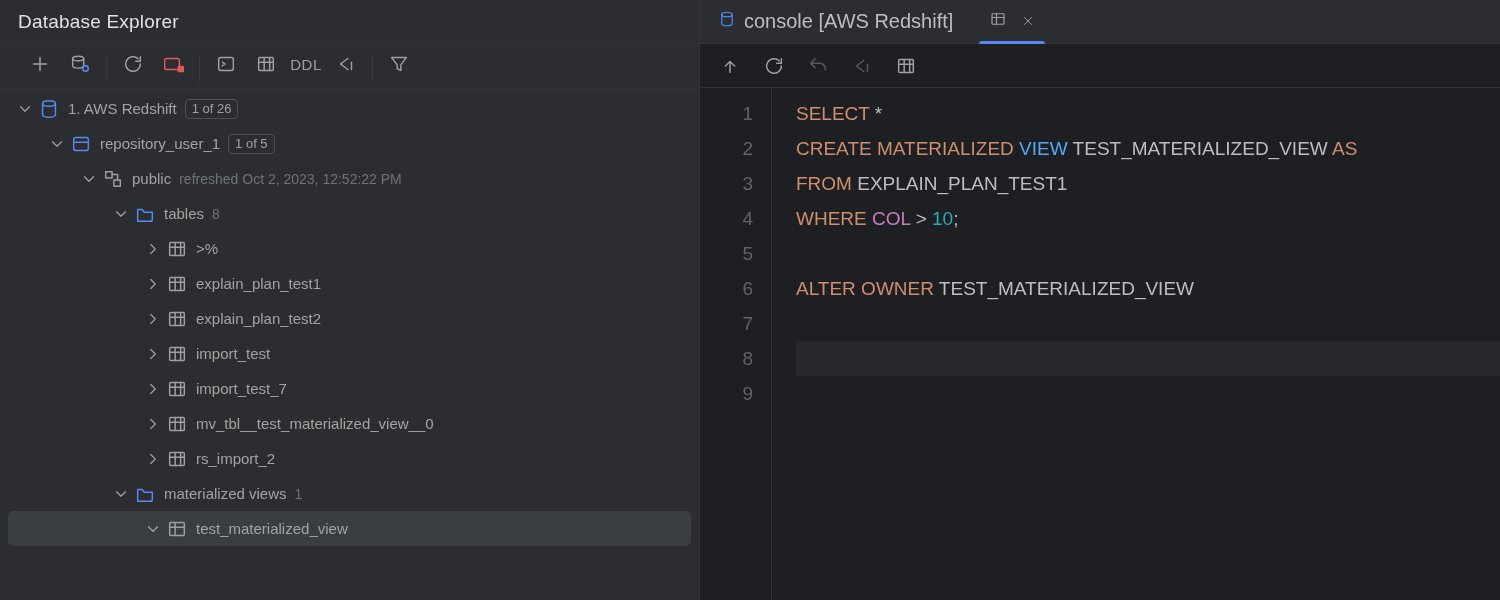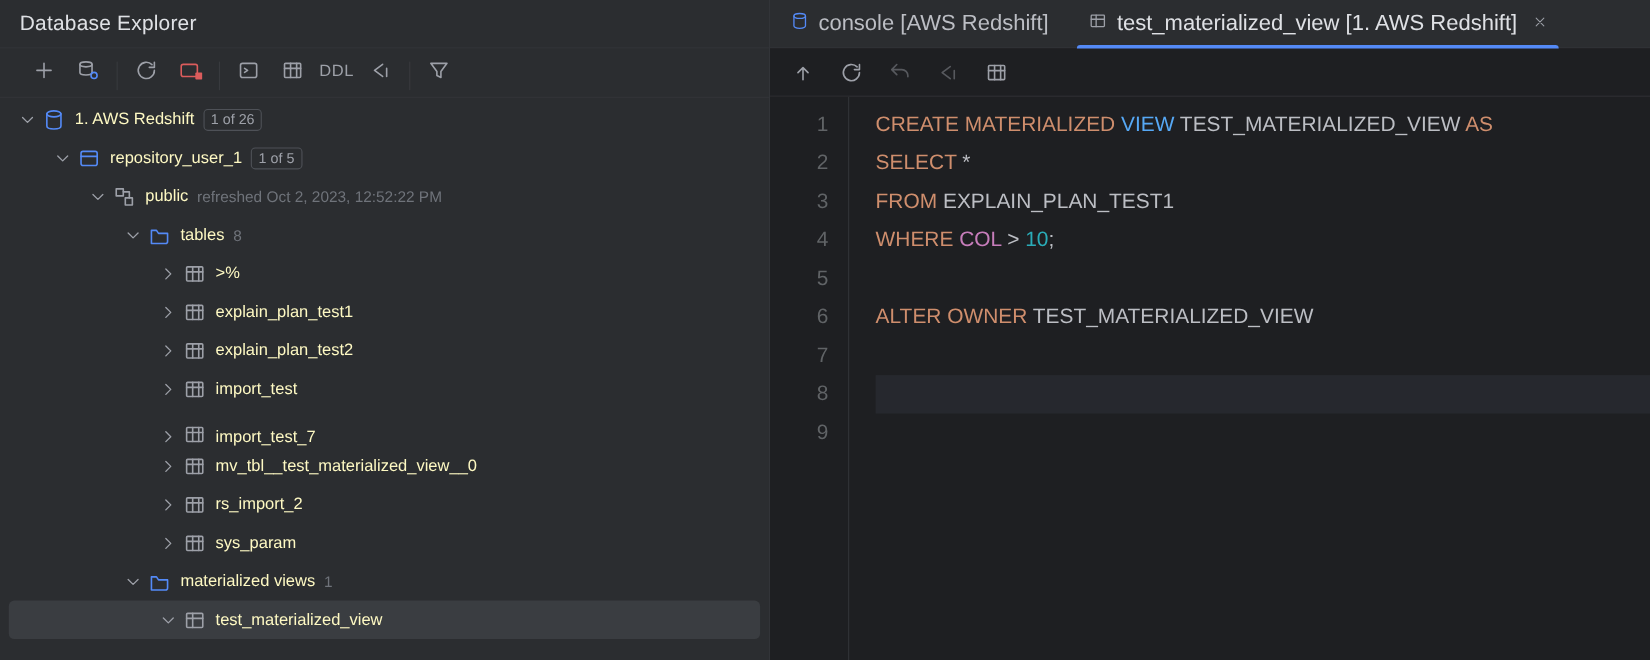--- a/index.html
+++ b/index.html
@@ -29,21 +29,21 @@
   .sep{height:1px;background:var(--sep-dark)}
   .toolbar{display:flex;align-items:flex-end;padding:6px 20px;gap:0;height:44px}
   .tbtn{width:40px;height:36px;display:flex;align-items:center;justify-content:center;border-radius:6px;color:#9da0a8}
   .tbtn svg{width:22px;height:22px}
   .divv{width:1px;height:26px;background:var(--sep);margin:0 6px}
   .ddl{font-size:15px;color:#9da0a8;padding:0 4px;letter-spacing:.5px}
   .tree{flex:1;overflow:auto;padding:2px 0 10px;user-select:none}
   .row{display:flex;align-items:center;height:35px;white-space:nowrap;border-radius:5px;margin:0 8px}
   .row .chev{width:18px;height:18px;display:flex;align-items:center;justify-content:center;color:#9da0a8;margin-right:4px}
   .row .ico{width:22px;display:flex;align-items:center;justify-content:center;margin-right:8px}
-  .row .lbl{color:#fef9c3}
+  .row .lbl{color:#a3a3a3}
   .row .dim{color:var(--text-dim);margin-left:8px;font-size:14px}
   .row .badge{border:1px solid #4e5157;border-radius:4px;padding:0 6px;font-size:13px;color:#9da0a8;margin-left:8px;line-height:18px}
   .row.sel{background:var(--sel)}
   .icon-blue{color:var(--blue)}
   .icon-grey{color:#9da0a8}
   svg{stroke:currentColor;fill:none;stroke-width:1.6;stroke-linecap:round;stroke-linejoin:round}
   
   .tabs{display:flex;align-items:stretch;height:44px;background:#2b2d30;border-bottom:1px solid var(--sep-dark)}
   .tab{display:flex;align-items:center;gap:8px;padding:0 18px;color:#bcbec4;position:relative;font-size:20px}
   .tab.active{color:#dfe1e5}
@@ -237,21 +237,21 @@
               </svg>
             </span>
   <span class="ico icon-grey">
               <svg viewBox="0 0 24 24">
                 <rect x="4" y="5" width="16" height="14" rx="1"></rect>
                 <path d="M4 10h16M10 5v14M16 5v14"></path>
               </svg>
             </span>
   <span class="lbl">import_test</span>
           </div>
-          <div class="row" style="padding-left: 136px; align-items: flex-end;">
+          <div class="row" style="padding-left: 136px;">
             <span class="chev">
               <svg viewBox="0 0 24 24">
                 <path d="M9 6l6 6-6 6"></path>
               </svg>
             </span>
   <span class="ico icon-grey">
               <svg viewBox="0 0 24 24">
                 <rect x="4" y="5" width="16" height="14" rx="1"></rect>
                 <path d="M4 10h16M10 5v14M16 5v14"></path>
               </svg>
@@ -278,34 +278,20 @@
                 <path d="M9 6l6 6-6 6"></path>
               </svg>
             </span>
   <span class="ico icon-grey">
               <svg viewBox="0 0 24 24">
                 <rect x="4" y="5" width="16" height="14" rx="1"></rect>
                 <path d="M4 10h16M10 5v14M16 5v14"></path>
               </svg>
             </span>
   <span class="lbl">rs_import_2</span>
-          </div>
-          <div class="row" style="padding-left: 136px;">
-            <span class="chev">
-              <svg viewBox="0 0 24 24">
-                <path d="M9 6l6 6-6 6"></path>
-              </svg>
-            </span>
-  <span class="ico icon-grey">
-              <svg viewBox="0 0 24 24">
-                <rect x="4" y="5" width="16" height="14" rx="1"></rect>
-                <path d="M4 10h16M10 5v14M16 5v14"></path>
-              </svg>
-            </span>
-  <span class="lbl">sys_param</span>
           </div>
         </div>
       <div class="row" style="padding-left:104px">
         <span class="chev">
             <svg viewBox="0 0 24 24">
               <path d="M6 9l6 6 6-6"></path>
             </svg>
           </span>
         <span class="ico icon-blue">
             <svg viewBox="0 0 24 24">
@@ -339,21 +325,20 @@
               <ellipse cx="12" cy="6" rx="7" ry="3"></ellipse>
               <path d="M5 6v12c0 1.7 3.1 3 7 3s7-1.3 7-3V6"></path>
             </svg></span>
         <span>console [AWS Redshift]</span>
       </div>
       <div class="tab active">
         <span class="ico icon-grey"><svg width="18" height="18" viewBox="0 0 24 24">
               <rect x="4" y="5" width="16" height="14" rx="1"></rect>
               <path d="M4 10h16M10 5v14"></path>
             </svg></span>
-        <span>test_materialized_view [1. AWS Redshift]</span>
         <span class="close"><svg width="14" height="14" viewBox="0 0 24 24">
               <path d="M6 6l12 12M18 6L6 18"></path>
             </svg></span>
       </div>
     </div>
     <div class="etoolbar">
       <div class="tbtn">
           <svg viewBox="0 0 24 24">
             <path d="M12 19V7M7 12l5-5 5 5"></path>
           </svg>
@@ -386,22 +371,22 @@
           <div>2</div>
           <div>3</div>
           <div>4</div>
           <div>5</div>
           <div>6</div>
           <div>7</div>
           <div>8</div>
           <div>9</div>
         </div>
       <div class="code" id="code">
+          <div class="codeline"><span class="kw-o">SELECT </span><span class="sym">*</span></div>
           <div class="codeline"><span class="kw-o">CREATE MATERIALIZED </span><span class="kw-b">VIEW</span><span class="id"> TEST_MATERIALIZED_VIEW </span><span class="kw-o">AS</span></div>
-          <div class="codeline"><span class="kw-o">SELECT </span><span class="sym">*</span></div>
           <div class="codeline"><span class="kw-o">FROM</span><span class="id"> EXPLAIN_PLAN_TEST1</span></div>
           <div class="codeline"><span class="kw-o">WHERE</span><span class="kw-p"> COL </span><span class="sym">&gt; </span><span class="num">10</span><span class="sym">;</span></div>
           <div class="codeline"></div>
           <div class="codeline"><span class="kw-o">ALTER OWNER</span><span class="id"> TEST_MATERIALIZED_VIEW</span></div>
           <div class="codeline"></div>
           <div class="codeline cursor"></div>
         </div>
     </div>
   </div>
 </div>

